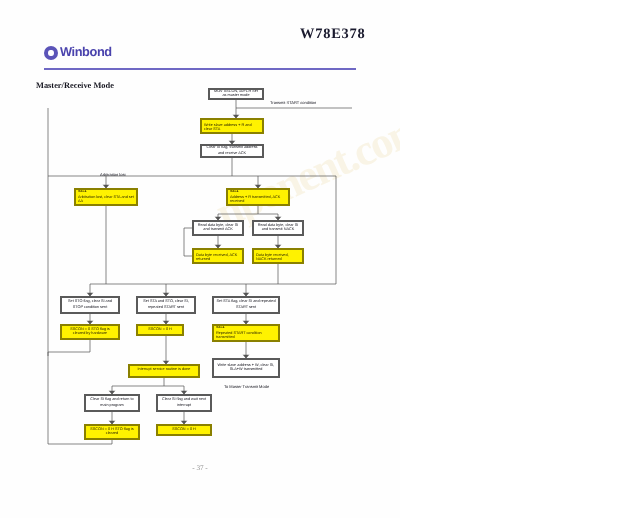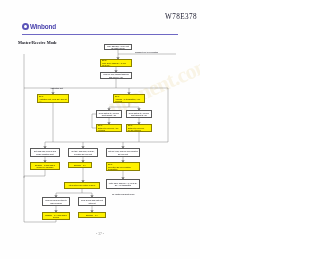--- a/index.html
+++ b/index.html
@@ -11,23 +11,23 @@
     position:relative;
   }
   #page{
     position:absolute;inset:0;
     background:#fefefe;
     overflow:hidden;
   }
 
   
   .partno{
-    position:absolute;left:165px;top:13px;
-    font-family:"Liberation Serif", serif;
-    font-weight:normal;font-size:7.2px;letter-spacing:.4px;
+    position:absolute;left:150px;top:13px;
+    font-family:"Liberation Serif", serif;
+    font-weight:bold;font-size:7.2px;letter-spacing:.4px;
     color:#1a1a2e;white-space:nowrap;
   }
   .logo-wrap{
     position:absolute;left:22px;top:23px;
     display:flex;align-items:center;gap:1px;
   }
   .logo-mark{
     width:7px;height:7px;border-radius:50%;
     background:#5b54b8;position:relative;flex:0 0 auto;
   }

